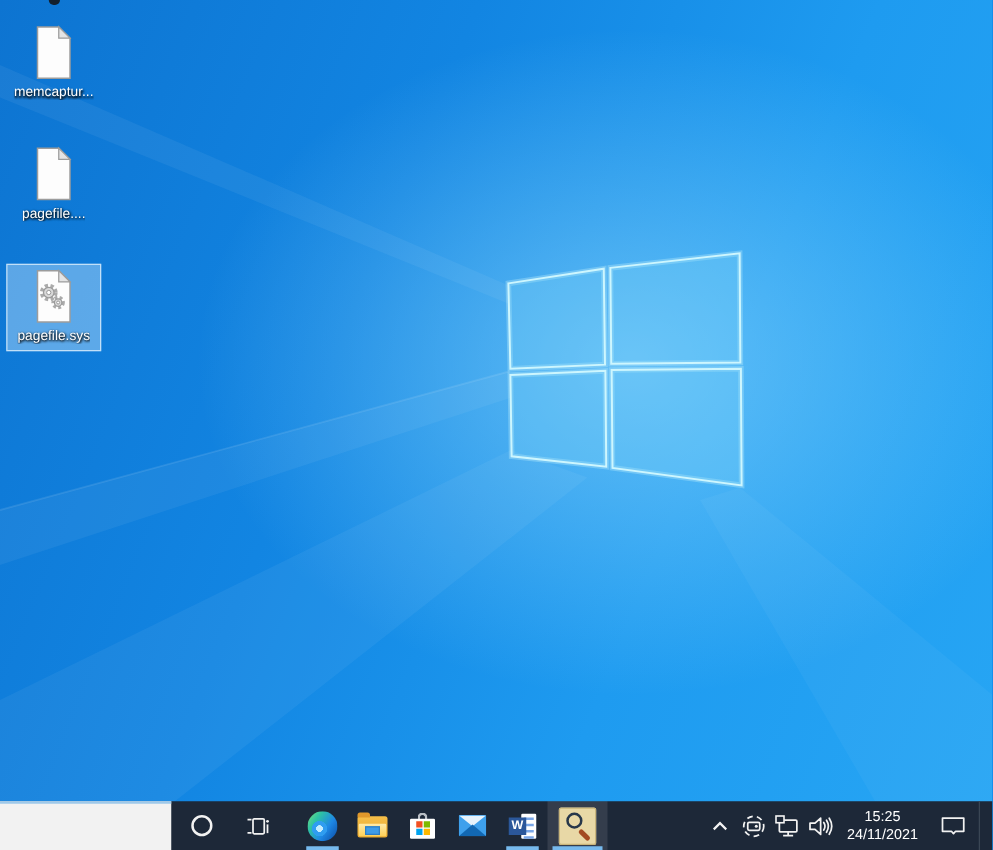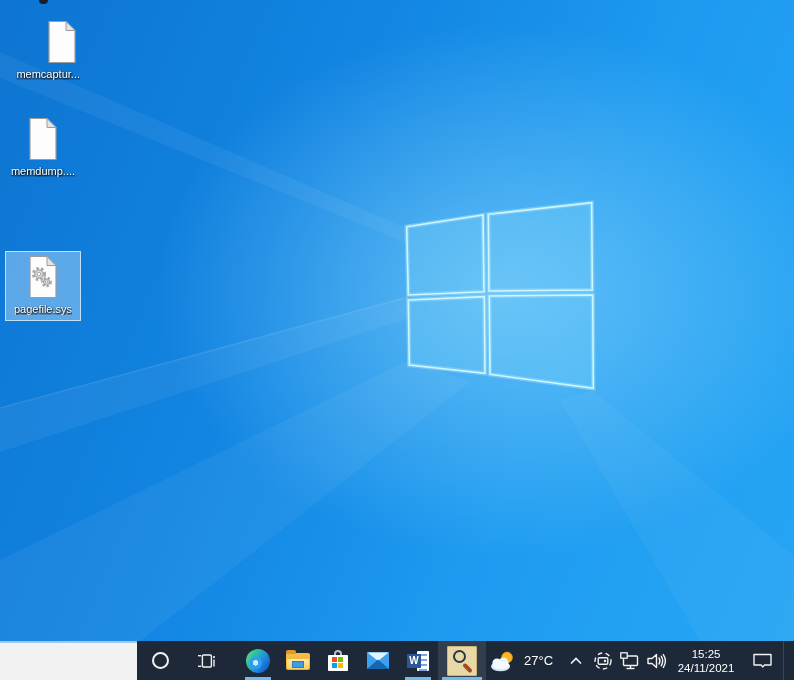--- a/index.html
+++ b/index.html
@@ -113,37 +113,37 @@
       <polygon points="406.7,226.7 483,215 484,291.7 408.3,295"></polygon>
       <polygon points="488.3,214.3 591.7,202.7 592.3,290 489,291"></polygon>
       <polygon points="408.3,300 484.3,296.7 485,373.3 409.3,365"></polygon>
       <polygon points="489.3,296 592.7,295 593.3,388.3 490,374.3"></polygon>
     </g>
   </svg>
 </div>
 
 <div class="top-fragment"></div>
 
-<div class="icon-cell" style="top:16px;align-items:flex-end;">
+<div class="icon-cell" style="top:16px;">
   <svg width="36" height="44" viewBox="0 0 36 44">
     <path d="M5,1.5 h17 l9,9 v32 h-26 z" fill="#fdfdfd" stroke="#9c9c9c" stroke-width="1.2"></path>
     <path d="M22,1.5 v9 h9 z" fill="#e4e4e4" stroke="#9c9c9c" stroke-width="1"></path>
   </svg>
   <div class="icon-label">memcaptur...</div>
 </div>
 
 <div class="icon-cell" style="top:113px;">
   <svg width="36" height="44" viewBox="0 0 36 44">
     <path d="M5,1.5 h17 l9,9 v32 h-26 z" fill="#fdfdfd" stroke="#9c9c9c" stroke-width="1.2"></path>
     <path d="M22,1.5 v9 h9 z" fill="#e4e4e4" stroke="#9c9c9c" stroke-width="1"></path>
   </svg>
-  <div class="icon-label">memdump....</div>
-</div>
-
-<div class="icon-cell selected" style="top:211px;margin-top:40px;">
+  <div class="icon-label">pagefile....</div>
+</div>
+
+<div class="icon-cell selected" style="top:211px;">
   <svg width="36" height="44" viewBox="0 0 36 44">
     <path d="M5,1.5 h17 l9,9 v32 h-26 z" fill="#fdfdfd" stroke="#9c9c9c" stroke-width="1.2"></path>
     <path d="M22,1.5 v9 h9 z" fill="#e4e4e4" stroke="#9c9c9c" stroke-width="1"></path>
     <g>
       <circle cx="14" cy="19" r="5.6" fill="none" stroke="#ababab" stroke-width="3" stroke-dasharray="2.6 2"></circle>
       <circle cx="14" cy="19" r="4.2" fill="#d9d9d9" stroke="#9a9a9a" stroke-width="1"></circle>
       <circle cx="14" cy="19" r="1.7" fill="#ffffff" stroke="#9a9a9a" stroke-width="0.8"></circle>
       <circle cx="21.5" cy="27" r="4.1" fill="none" stroke="#ababab" stroke-width="2.6" stroke-dasharray="2.2 1.8"></circle>
       <circle cx="21.5" cy="27" r="3" fill="#d9d9d9" stroke="#9a9a9a" stroke-width="1"></circle>
       <circle cx="21.5" cy="27" r="1.2" fill="#ffffff" stroke="#9a9a9a" stroke-width="0.8"></circle>
@@ -220,30 +220,20 @@
   </div>
 
   <div class="tb-btn app-slot running active" style="width:48px;">
     <div class="mag">
       <div class="mag-lens"></div>
         <div class="mag-handle"></div>
     </div>
   </div>
 
   <div class="tray">
-    <div class="weather tray-btn">
-      <svg width="27" height="22" viewBox="0 0 27 22">
-        <circle cx="17" cy="7.5" r="5.4" fill="#f7b928" stroke="#ef9400" stroke-width="0.8"></circle>
-        <ellipse cx="10.5" cy="16.5" rx="9.5" ry="4.8" fill="#cfe4f6"></ellipse>
-        <circle cx="7" cy="13" r="4.6" fill="#f4f9fe"></circle>
-        <circle cx="13.5" cy="12.5" r="5" fill="#e9f3fb"></circle>
-        <ellipse cx="11" cy="15.5" rx="8.5" ry="4" fill="#f6fafe"></ellipse>
-      </svg>
-      <span class="temp">27°C</span>
-    </div>
 
     <div class="tray-btn tray-ico">
       <svg width="16" height="14" viewBox="0 0 16 14">
         <path d="M3,9.5 L8,4.5 L13,9.5" stroke="#f2f2f2" stroke-width="1.7" fill="none"></path>
       </svg>
     </div>
 
     <div class="tray-btn tray-ico">
       <svg width="20" height="20" viewBox="0 0 20 20">
         <circle cx="10" cy="10" r="8" fill="none" stroke="#f2f2f2" stroke-width="1.4" stroke-dasharray="4.6 3.4"></circle>

